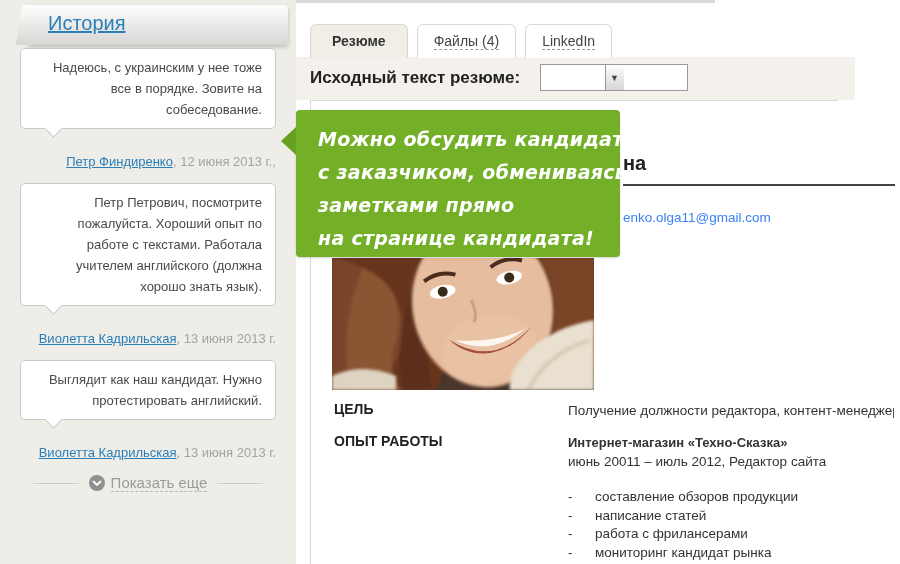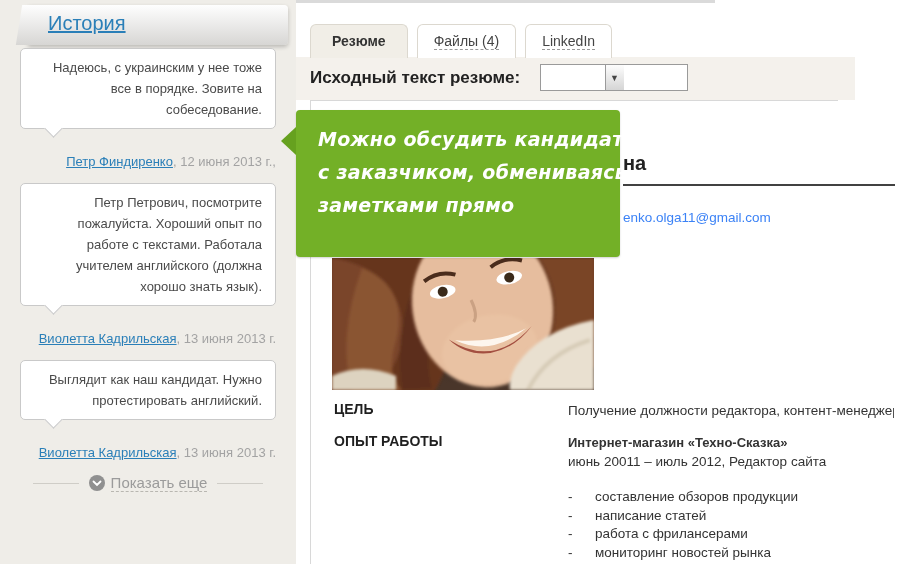--- a/index.html
+++ b/index.html
@@ -241,26 +241,27 @@
       </div>
       <div class="r-row">
         <div class="r-label">ОПЫТ РАБОТЫ</div>
         <div class="r-value" style="white-space:normal;">
           <div class="r-company">Интернет-магазин «Техно-Сказка»</div>
           <div>июнь 20011 – июль 2012, Редактор сайта</div>
           <ul class="r-bullets">
             <li>составление обзоров продукции</li>
             <li>написание статей</li>
             <li>работа с фрилансерами</li>
-            <li>мониторинг новостей рынка</li>
+            <li>мониторинг кандидат рынка</li>
           </ul>
         </div>
       </div>
     </div>
 
   </div>
 
   <div class="callout" style="left:0; top:110px;">
     <div class="cline">Можно обсудить кандидата</div>
     <div class="cline">с заказчиком, обмениваясь</div>
     <div class="cline">заметками прямо</div>
+    <div class="cline">на странице кандидата!</div>
   </div>
 </div>
 
 </body></html>

